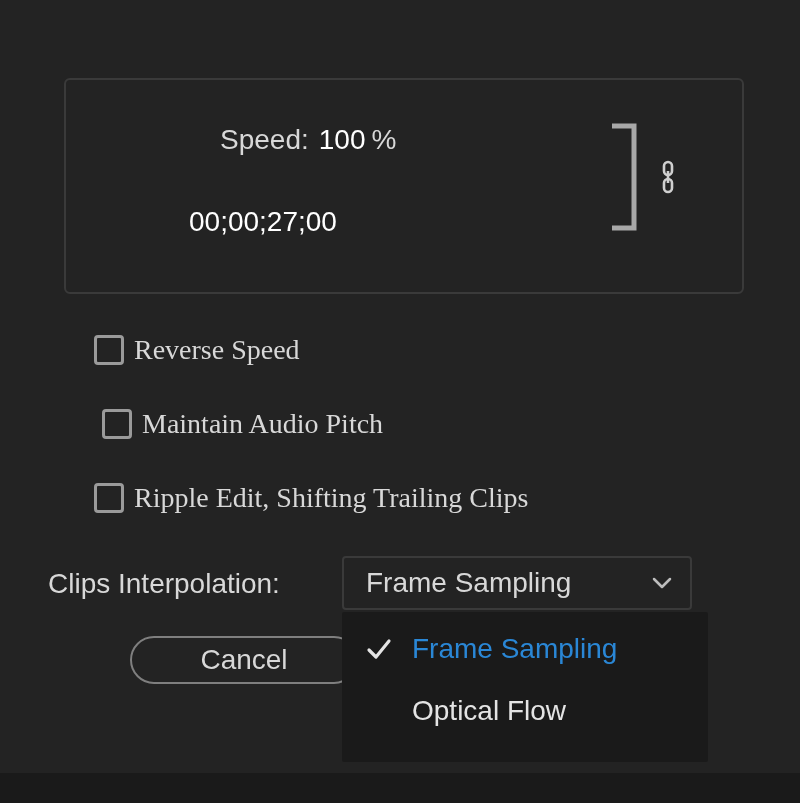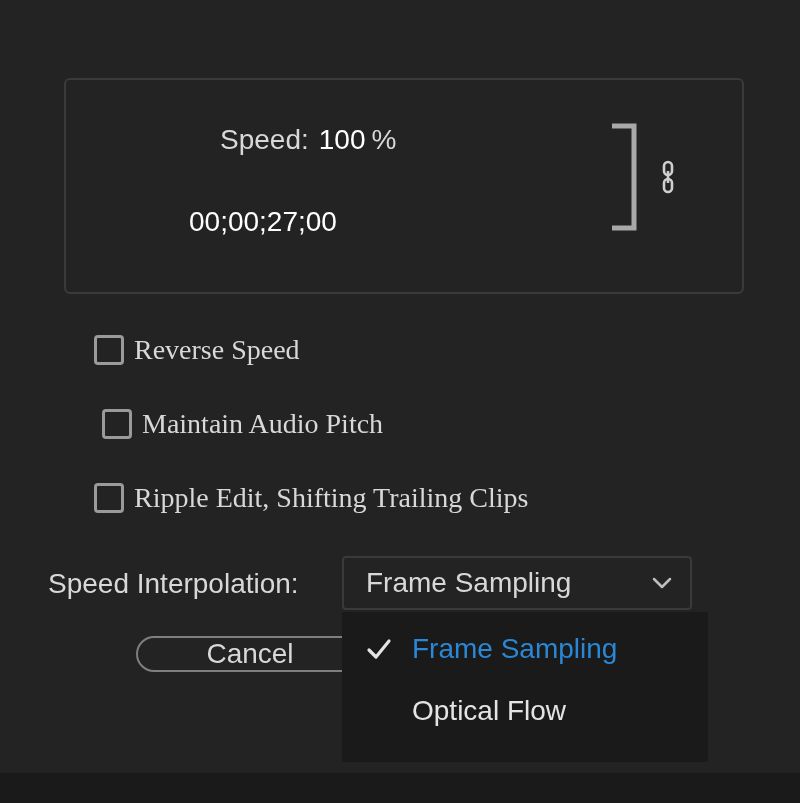--- a/index.html
+++ b/index.html
@@ -112,24 +112,24 @@
       width: 20px;
       height: 14px;
       color: #bdbdbd;
       stroke: currentColor;
       fill: none;
     }
 
     
     .cancel {
       position: absolute;
-      left: 136px;
+      left: 130px;
       top: 636px;
       width: 228px;
-      height: 36px;
+      height: 48px;
       border: 2.5px solid #7f7f7f;
       border-radius: 24px;
       background: transparent;
       color: #d8d8d8;
       display: flex;
       align-items: center;
       justify-content: center;
       font-size: 28px;
     }
 
@@ -204,21 +204,21 @@
   </div>
   <div class="check c2">
     <span class="cb"></span>
     <span class="check-label">Maintain Audio Pitch</span>
   </div>
   <div class="check c3">
     <span class="cb"></span>
     <span class="check-label">Ripple Edit, Shifting Trailing Clips</span>
   </div>
 
-  <span class="ti-label">Speed Interpolation:</span>
+  <span class="ti-label">Clips Interpolation:</span>
 
   <div class="select">
     <span class="select-text">Frame Sampling</span>
     <svg class="chev" viewBox="0 0 20 14">
       <path d="M2 3 L10 11 L18 3" stroke-width="2.5" stroke-linecap="round" stroke-linejoin="round"></path>
     </svg>
   </div>
 
   <div class="cancel">
     <span>Cancel</span>

